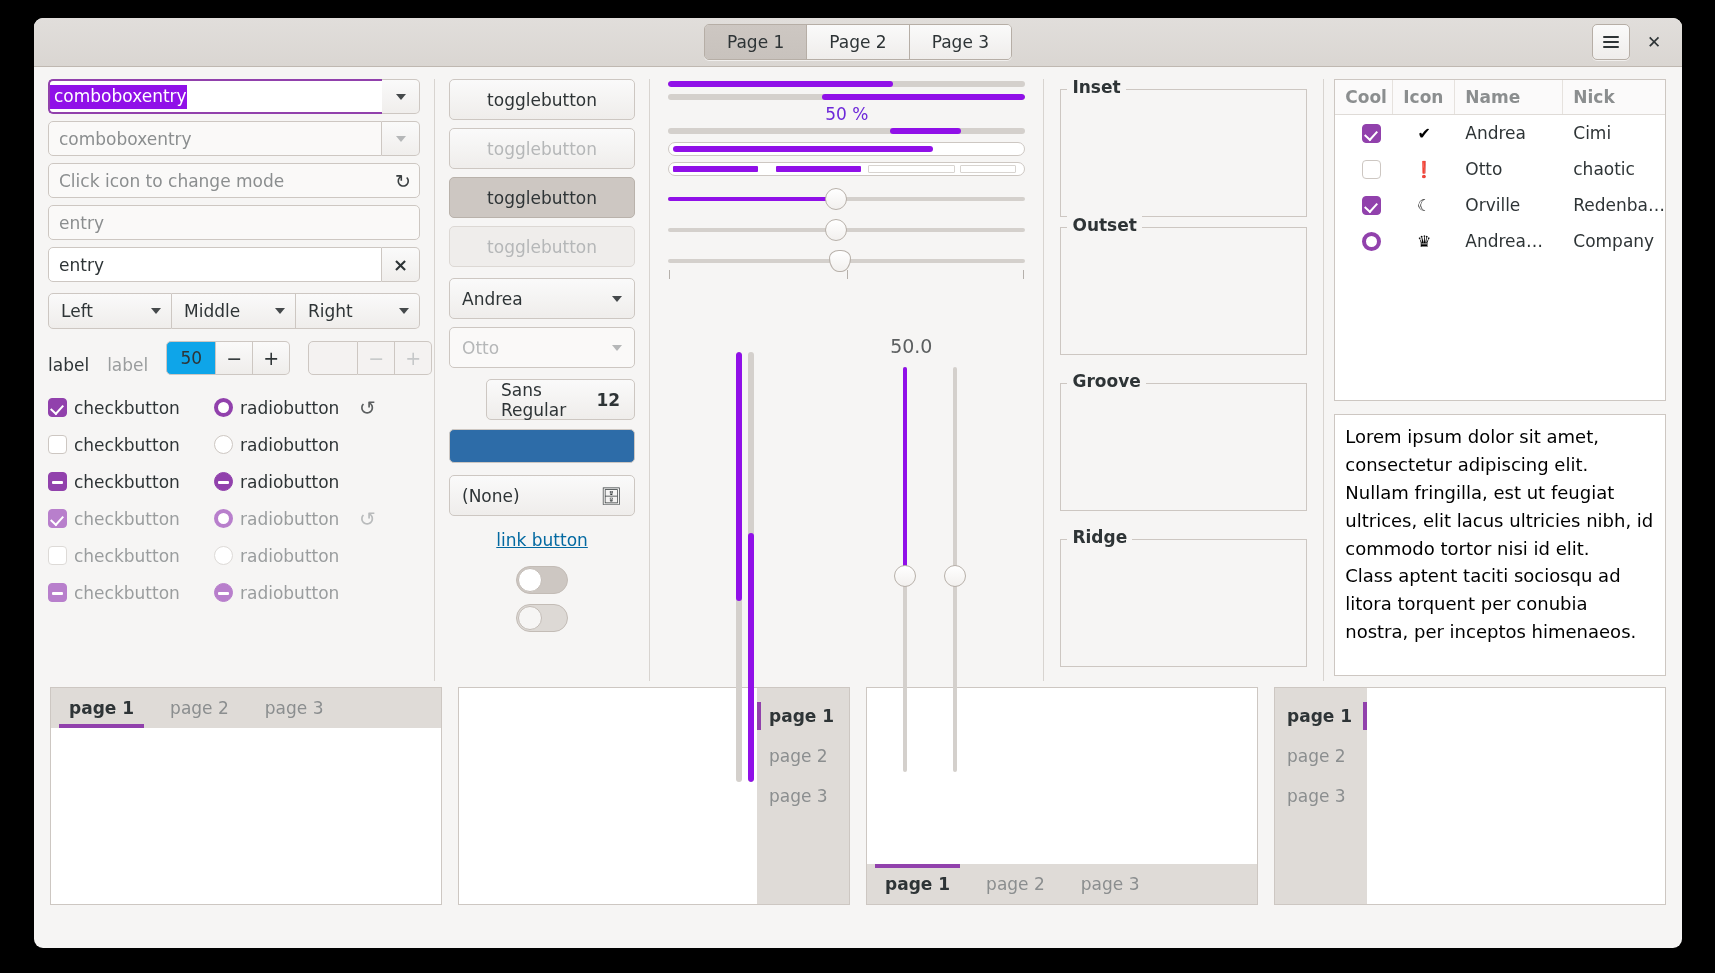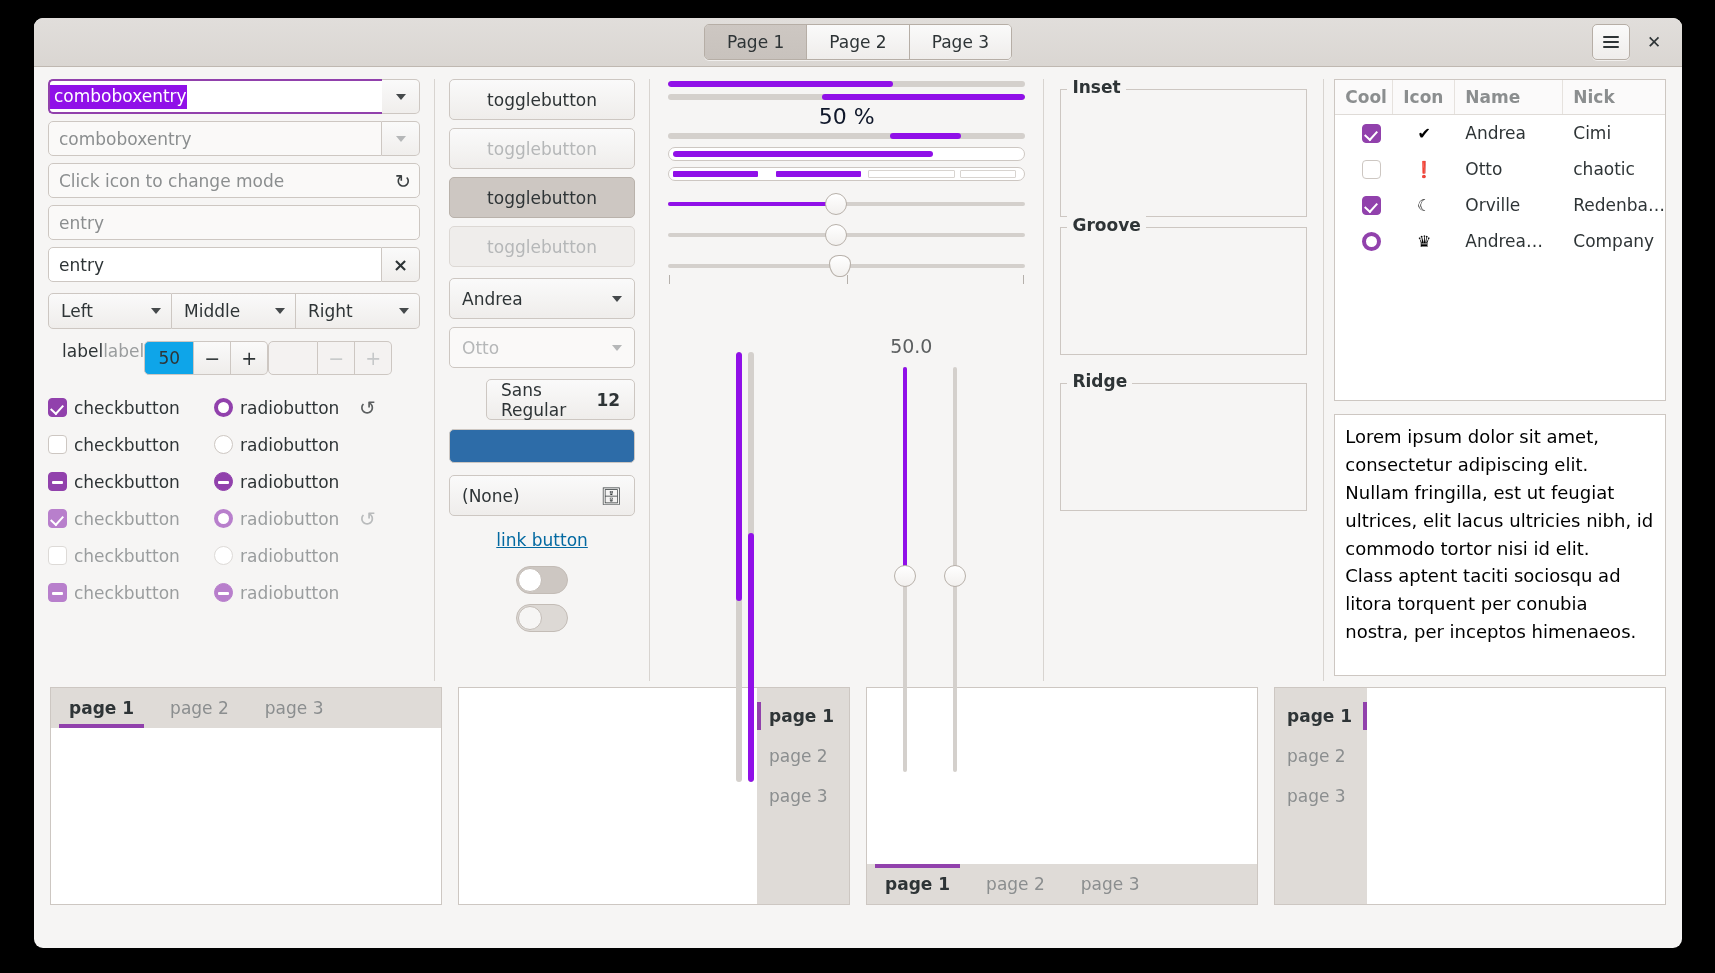--- a/index.html
+++ b/index.html
@@ -172,21 +172,21 @@
   .scale .knob.marker{border-radius:50% 50% 50% 50%/40% 40% 70% 70%;}
   .marksrow{position:relative;height:12px;}
   .marksrow i{position:absolute;top:0;width:1px;height:9px;background:#b5b0ab;}
   .vscale{position:absolute;width:22px;}
   .vtrough{position:absolute;left:9px;top:0;bottom:0;width:4px;background:#d4d0cc;border-radius:2px;}
   .vfill{position:absolute;left:9px;width:4px;background:#9010e8;border-radius:2px;}
   .vknob{position:absolute;left:0;width:22px;height:22px;border-radius:50%;
     background:linear-gradient(to bottom,#fff,#f2f0ee);border:1px solid #b8b1aa;box-sizing:border-box;}
   .vbar{position:absolute;width:6px;border-radius:3px;background:#d4d0cc;overflow:hidden;}
   .vbar i{position:absolute;left:0;width:6px;background:#9010e8;border-radius:3px;}
-  .pcttext{font-size:22px;color:#0f172a;text-align:center;}
+  .pcttext{font-size:17px;color:#6d28d9;text-align:center;}
   .valtext{font-size:19px;color:#5c5f60;}
 
   
   .frame{position:relative;border:1px solid #cdc7c2;background:transparent;box-sizing:border-box;}
   .frame>legend{position:absolute;top:-13px;left:6px;background:#f6f5f4;padding:0 5px;
     font-size:17px;font-weight:bold;color:#2e3436;}
 
   
   .tv{border:1px solid #cdc7c2;background:#fff;box-sizing:border-box;overflow:hidden;}
   .tvhead{display:flex;border-bottom:1px solid #dfdbd7;background:#fbfafa;height:34px;align-items:center;}
@@ -284,21 +284,21 @@
         <div class="mbtn" style="width:124px;">
           <span style="flex:1">Middle</span>
           <span class="caret"></span>
         </div>
         <div class="mbtn" style="width:124px;">
           <span style="flex:1">Right</span>
           <span class="caret"></span>
         </div>
       </div>
 
-      <div style="display:flex;align-items:flex-start;gap:0;margin-left:14px;">
+      <div style="display:flex;align-items:flex-end;gap:18px;">
         <span style="font-size:17px;color:#2e3436;">label</span>
         <span style="font-size:17px;color:#9a9d9e;">label</span>
         <div class="spin">
           <div class="val">50</div>
           <div class="sb">−</div>
           <div class="sb">+</div>
         </div>
         <div class="spin disabled">
           <div class="val"></div>
           <div class="sb">−</div>
@@ -485,20 +485,23 @@
       </div>
     </div>
 
     <div class="vsep"></div>
 
     <div class="col" style="width:280px;padding:22px 16px 10px 16px;box-sizing:border-box;">
       <div class="frame" style="height:128px;margin-bottom:10px;">
         <legend>Inset</legend>
       </div>
       <div class="frame" style="height:128px;margin-bottom:28px;">
+        <legend>Outset</legend>
+      </div>
+      <div class="frame" style="height:128px;margin-bottom:28px;">
         <legend>Groove</legend>
       </div>
       <div class="frame" style="height:128px;">
         <legend>Ridge</legend>
       </div>
     </div>
 
     <div class="vsep"></div>
 
     <div class="col" style="flex:1;padding:12px 16px 10px 10px;box-sizing:border-box;">

